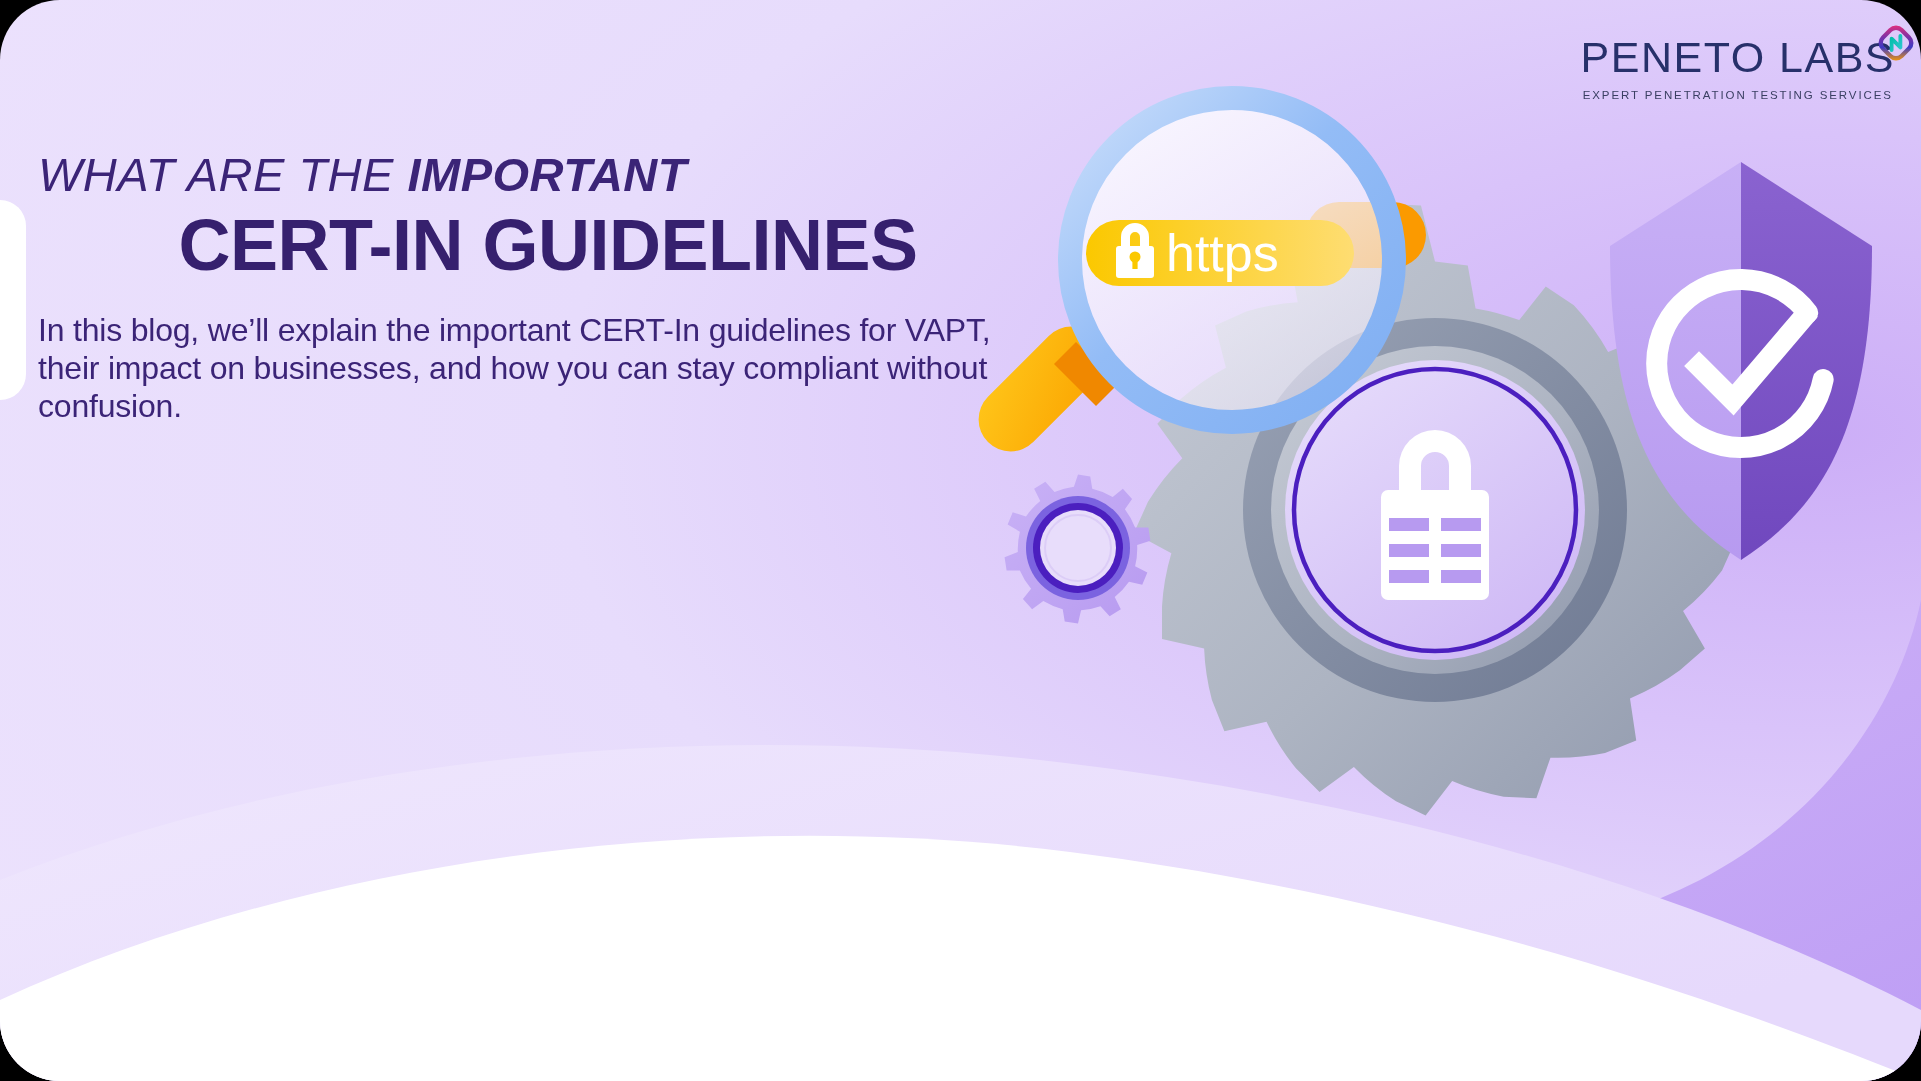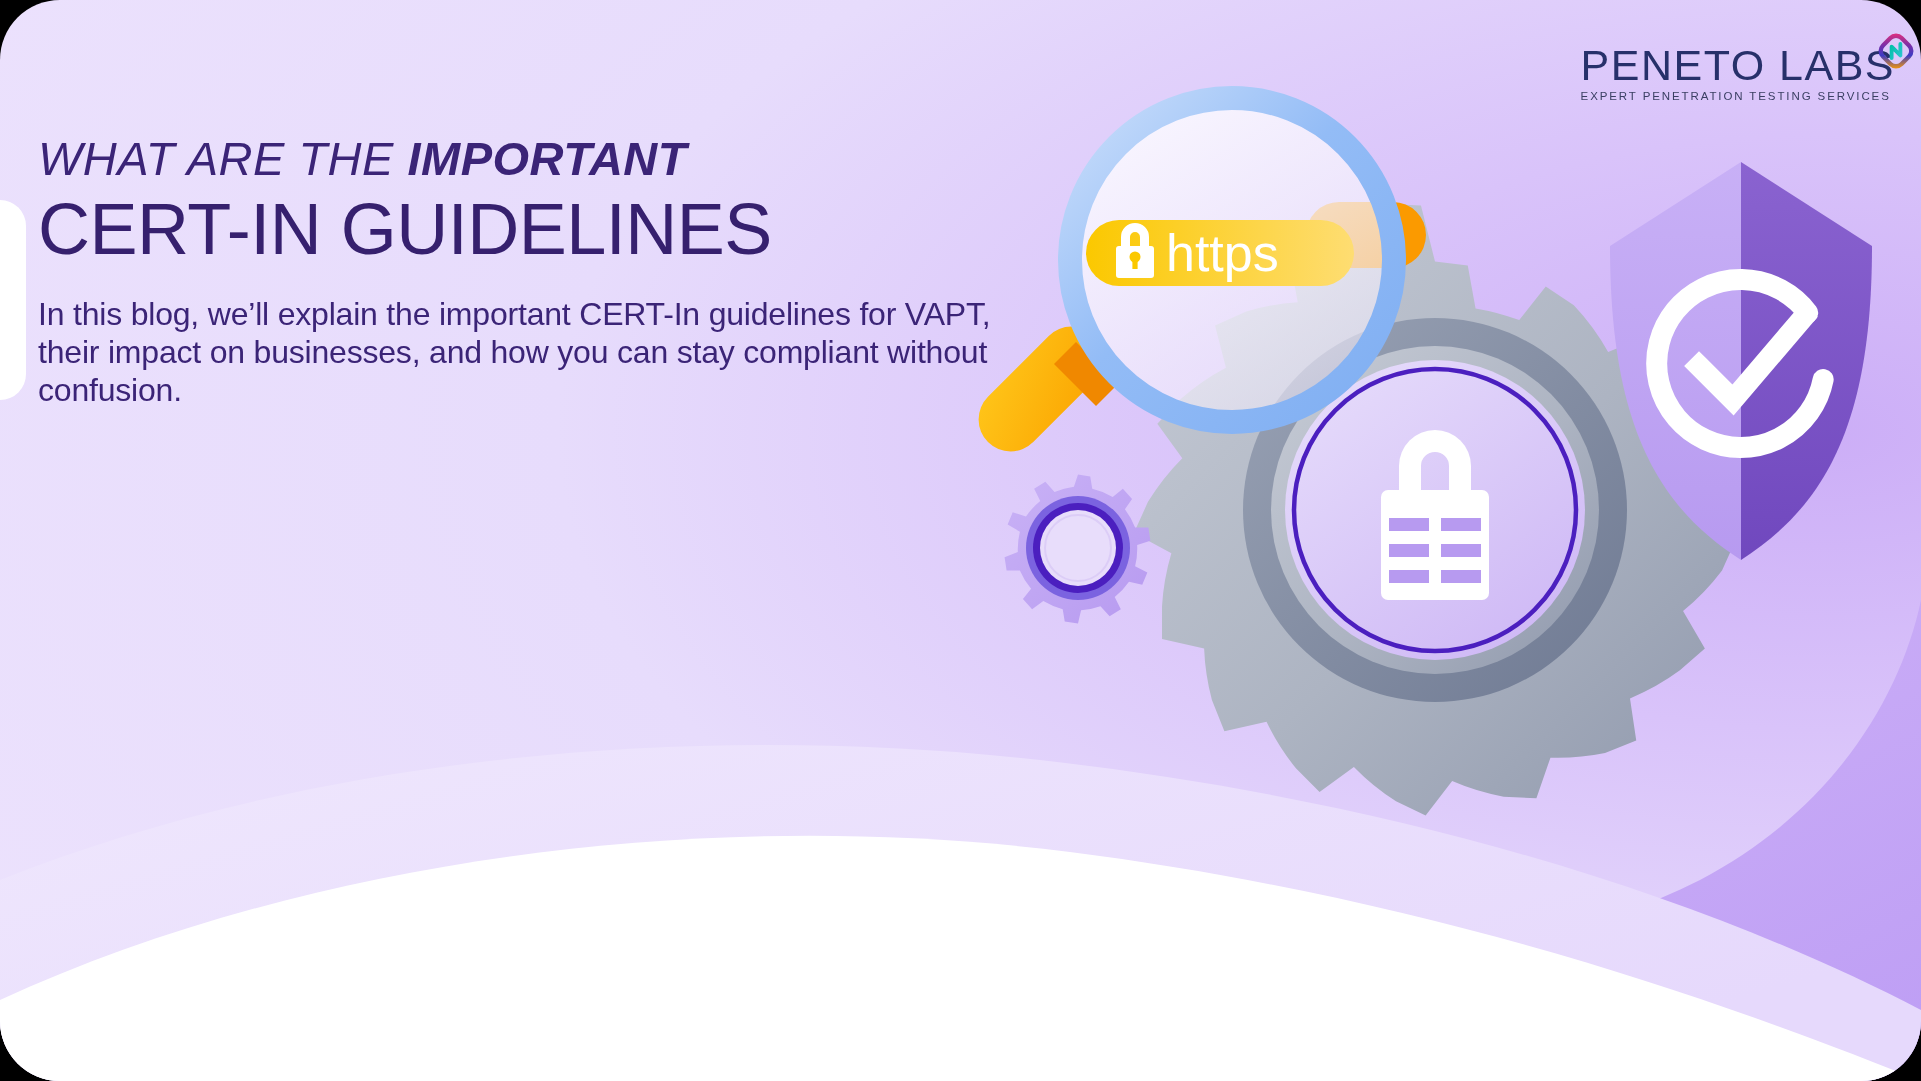--- a/index.html
+++ b/index.html
@@ -19,60 +19,61 @@
   .wave-svg{position:absolute;left:0;top:0;width:1921px;height:1081px;pointer-events:none;}
 
   
   #left-notch{
     position:absolute;left:-26px;top:200px;
     width:52px;height:200px;border-radius:28px;background:#ffffff;
   }
 
   
   #logo{
-    position:absolute;right:26px;top:44px;
-    text-align:left;
+    position:absolute;right:26px;top:36px;
+    text-align:center;
     user-select:none;
   }
   #logo-wordmark{
     font-family:"Liberation Sans",sans-serif;
     font-size:43px;letter-spacing:1.5px;font-weight:400;
     color:#27306A;line-height:1;white-space:nowrap;
     display:inline-block;
   }
   #logo-tagline{
     font-family:"Liberation Sans",sans-serif;
     font-size:11.5px;letter-spacing:1.9px;font-weight:500;
-    color:#3A3F62;margin-top:3px;white-space:nowrap;
+    color:#3A3F62;margin-top:10px;white-space:nowrap;
   }
   #logo-mark{
     position:absolute;right:-22px;top:-14px;
     width:42px;height:42px;
   }
 
   
-  #copy{position:absolute;left:38px;top:134px;width:1020px;}
+  #copy{position:absolute;left:38px;top:150px;width:1020px;}
 
   #eyebrow{
     font-family:"Liberation Sans",sans-serif;
     font-size:47px;line-height:1.06;
     font-style:italic;font-weight:400;
     color:#3B2477;letter-spacing:0.5px;
     white-space:nowrap;
     margin:0 0 10px 0;
   }
   #eyebrow .strong{font-weight:700;}
 
   #headline{
     font-family:"Liberation Sans",sans-serif;
     font-size:72px;line-height:0.99;
-    font-weight:400;color:#36206E;
+    font-weight:700;color:#36206E;
     letter-spacing:-0.5px;
     margin:6px 0 0 0;
     text-transform:uppercase;
+    text-align:center;
   }
   #headline .line{display:block;}
 
   #subcopy{
     font-family:"Liberation Sans",sans-serif;
     font-size:32px;line-height:1.19;
     font-weight:400;color:#3B2477;
     margin:30px 0 0 0;
     max-width:980px;
     letter-spacing:-0.2px;

